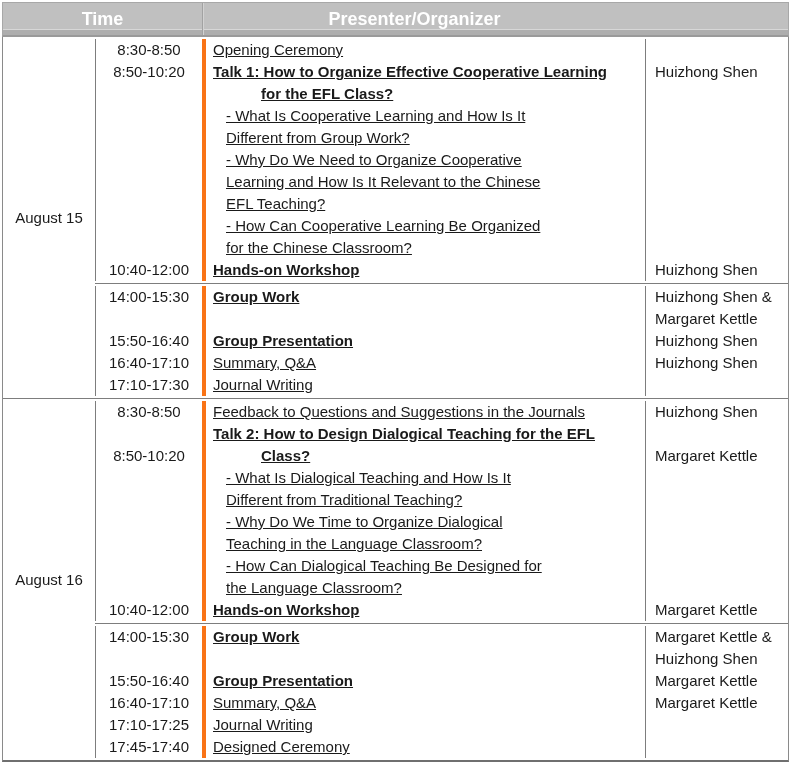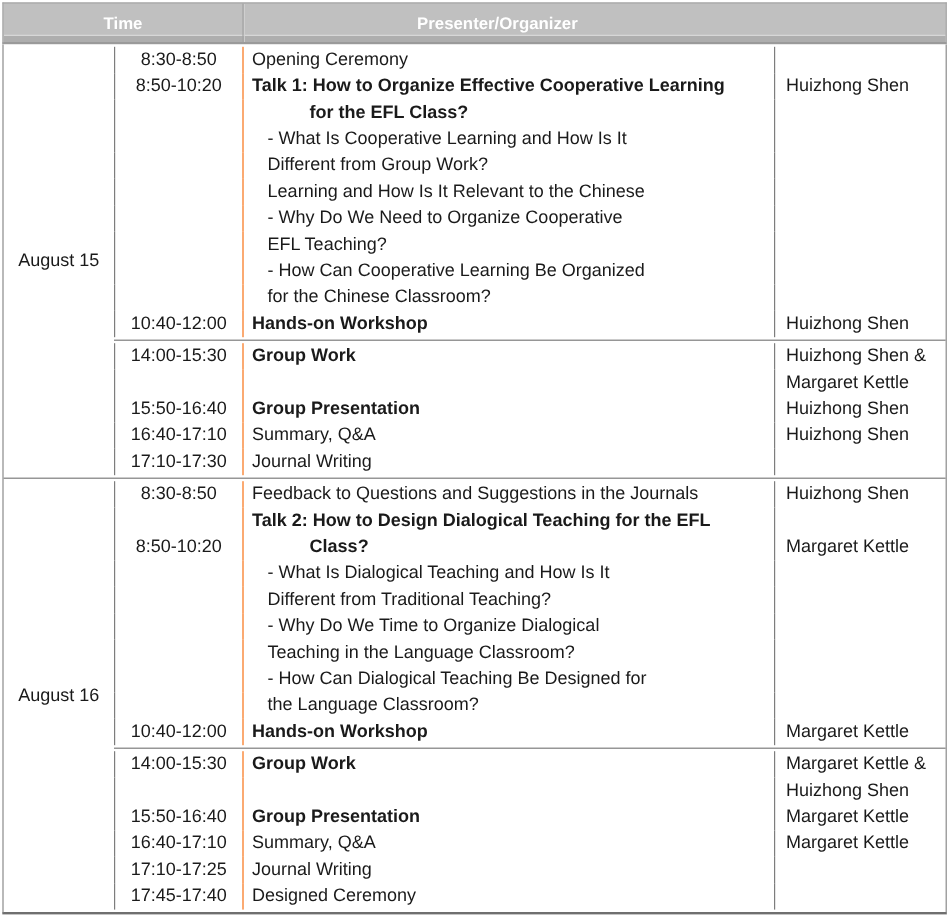--- a/index.html
+++ b/index.html
@@ -28,21 +28,21 @@
     border: 1px solid #a8a8a8;
     border-bottom: 2px solid #9a9a9a;
     box-shadow: inset 0 -5px 0 #aeaeae, inset 0 -6px 0 #d7d7d7;
   }
   .hcell {
     display: flex;
     align-items: center;
     justify-content: center;
     color: #ffffff;
     font-weight: bold;
-    font-size: 14px;
+    font-size: 18px;
     white-space: nowrap;
     overflow: hidden;
   }
   .hcell + .hcell {
     border-left: 1px solid #a2a2a2;
     box-shadow: inset 1px 0 0 #d2d2d2;
   }
   
   .tbody {
     border-left: 1px solid #8a8a8a;
@@ -86,22 +86,23 @@
   .cell {
     white-space: nowrap;
     overflow: hidden;
     min-height: 22px;
   }
   .time-cell {
     text-align: center;
     border-left: 1px solid #7d7d7d;
   }
   .session-cell {
-    border-left: 1px solid #f97316;
+    border-left: 4px solid #f97316;
     padding-left: 7px;
+    text-decoration: underline;
   }
   .presenter-cell {
     border-left: 1px solid #7d7d7d;
     padding-left: 9px;
     margin-left: 20px;
   }
   .session-cell.title { font-weight: bold; }
   .session-cell.title-cont { font-weight: bold; padding-left: 55px; }
   .session-cell.bullet { padding-left: 20px; }
 </style>
@@ -138,26 +139,26 @@
               <div class="cell session-cell bullet">- What Is Cooperative Learning and How Is It</div>
               <div class="cell presenter-cell"></div>
             </div>
             <div class="line">
               <div class="cell time-cell"></div>
               <div class="cell session-cell bullet">Different from Group Work?</div>
               <div class="cell presenter-cell"></div>
             </div>
             <div class="line">
               <div class="cell time-cell"></div>
+              <div class="cell session-cell bullet">- Why Do We Need to Organize Cooperative</div>
+              <div class="cell presenter-cell"></div>
+            </div>
+            <div class="line">
+              <div class="cell time-cell"></div>
               <div class="cell session-cell bullet">Learning and How Is It Relevant to the Chinese</div>
-              <div class="cell presenter-cell"></div>
-            </div>
-            <div class="line">
-              <div class="cell time-cell"></div>
-              <div class="cell session-cell bullet">- Why Do We Need to Organize Cooperative</div>
               <div class="cell presenter-cell"></div>
             </div>
             <div class="line">
               <div class="cell time-cell"></div>
               <div class="cell session-cell bullet">EFL Teaching?</div>
               <div class="cell presenter-cell"></div>
             </div>
             <div class="line">
               <div class="cell time-cell"></div>
               <div class="cell session-cell bullet">- How Can Cooperative Learning Be Organized</div>

